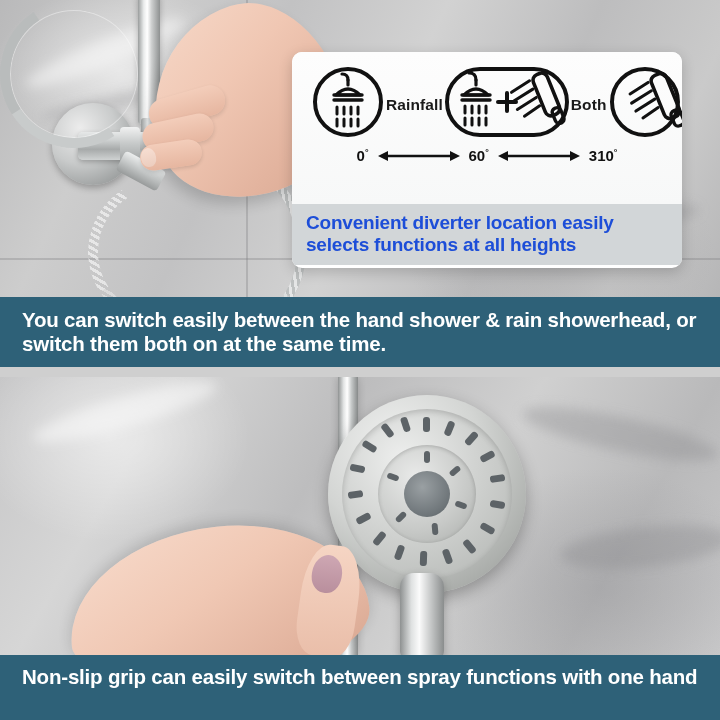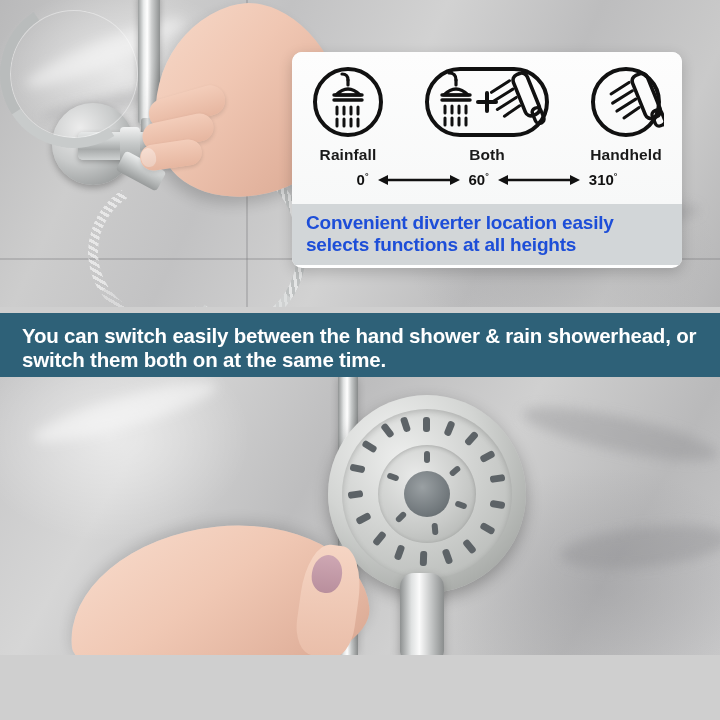--- a/index.html
+++ b/index.html
@@ -117,21 +117,21 @@
     box-shadow:0 4px 14px rgba(0,0,0,.18);
   }
   .card-top{
     height:152px;background:linear-gradient(180deg,#fdfdfd,#f7f8f8);
     padding:0;position:relative;
   }
   .icons-row{
     display:flex;align-items:flex-start;justify-content:space-between;
     padding:12px 18px 0 18px;
   }
-  .icon-cell{display:flex;flex-direction:column;align-items:center;justify-content:space-between;}
+  .icon-cell{display:flex;flex-direction:row;align-items:center;justify-content:space-between;}
   .icon-cell.wide{flex:0 0 auto;}
   .icon-label{
     font-size:15.5px;font-weight:bold;color:#1a1a1a;margin-top:6px;letter-spacing:.1px;
   }
   .deg-row{
     display:flex;align-items:center;justify-content:center;
     gap:7px;margin-top:7px;
   }
   .deg{font-size:15px;font-weight:bold;color:#111;}
   .deg sup{font-size:9px;vertical-align:super;}
@@ -143,21 +143,21 @@
     margin:0;font-size:19px;font-weight:bold;line-height:1.14;
     color:#1d4ed8;letter-spacing:-.2px;
   }
 
   
   .banner{
     position:absolute;left:0;width:720px;
     background:#2e6178;
     display:flex;align-items:center;
   }
-  .banner-mid{top:313px;height:70px;}
+  .banner-mid{top:297px;height:70px;}
   .banner-bot{top:655px;height:65px;align-items:flex-start;}
   .banner p{
     margin:0;color:#ffffff;font-weight:bold;
     font-size:20.5px;line-height:1.18;letter-spacing:-.2px;
     padding:0 22px;
   }
   .banner-bot p{padding-top:10px;}
 
   
   .photo-bot{
@@ -396,14 +396,17 @@
       <div class="jet" style="left:70px;top:116px;width:6px;height:12px;transform:rotate(225deg);"></div>
       <div class="jet" style="left:62px;top:76px;width:6px;height:12px;transform:rotate(290deg);"></div>
     </div>
 
     <div class="handle"></div>
     <div class="hand-bot"></div>
     <div class="thumb"></div>
     <div class="nail-bot"></div>
   </div>
 
+  <div class="banner banner-bot">
+    <p>Non-slip grip can easily switch between spray functions with one hand</p>
+  </div>
 
 </div>
 
 </body></html>

